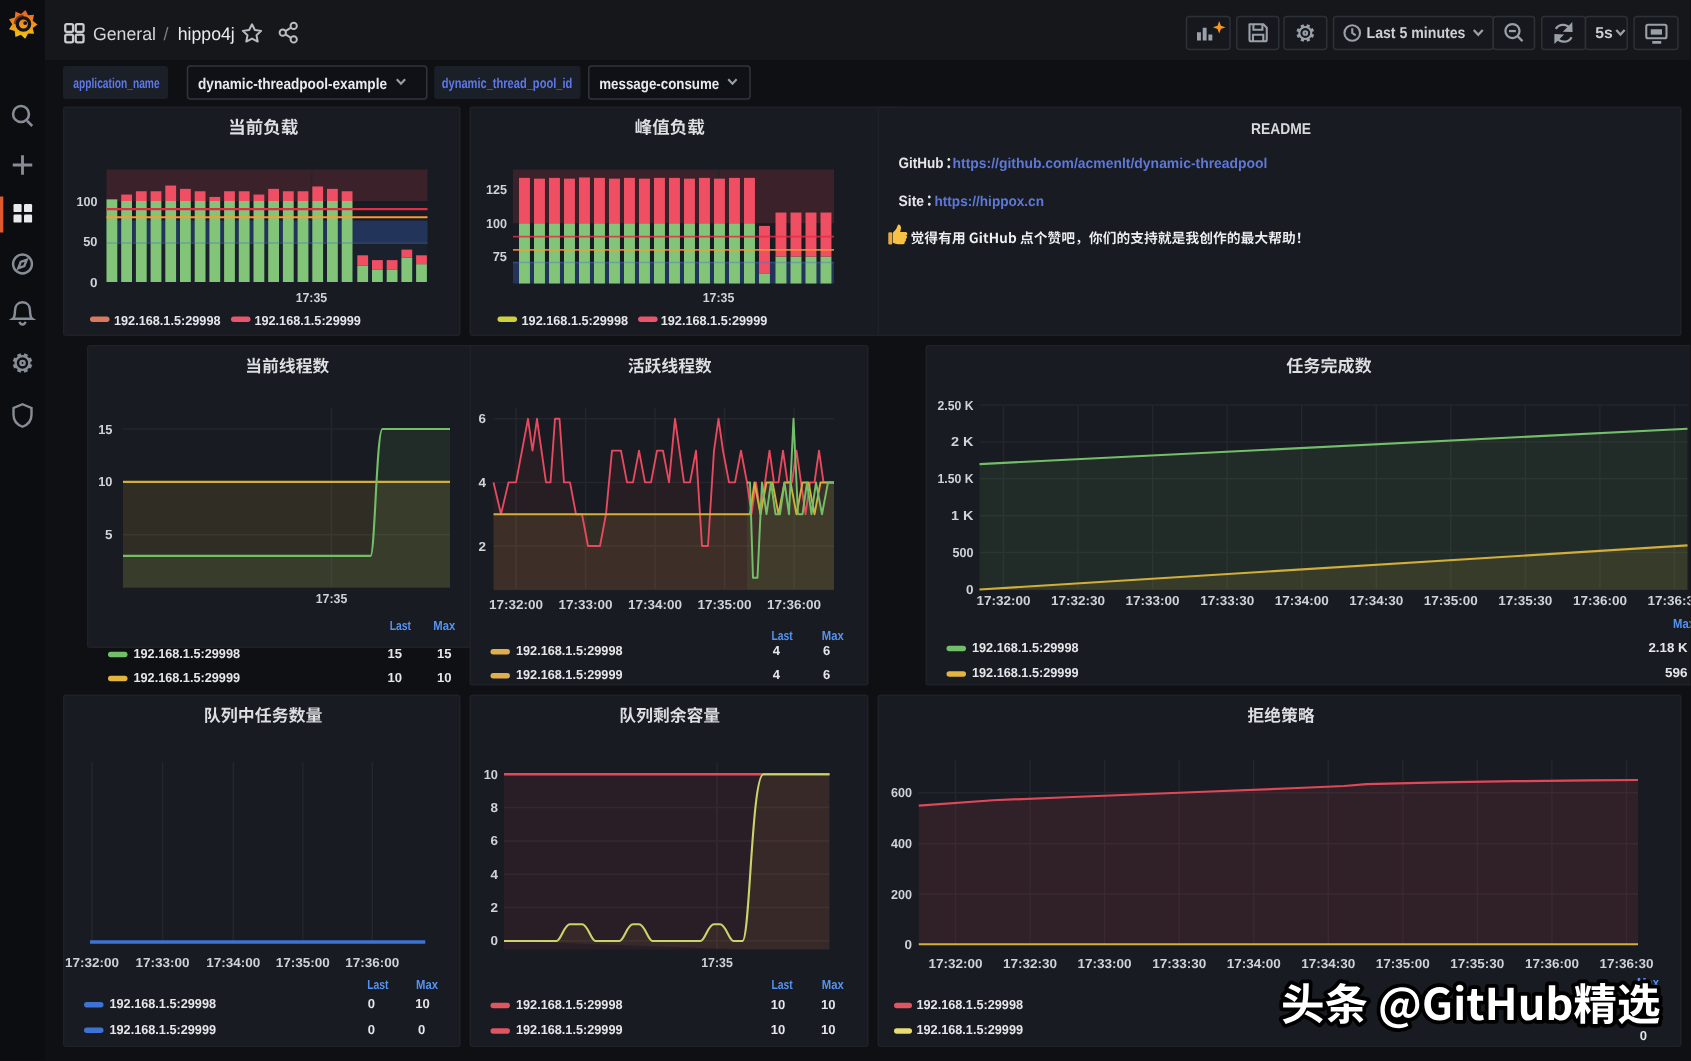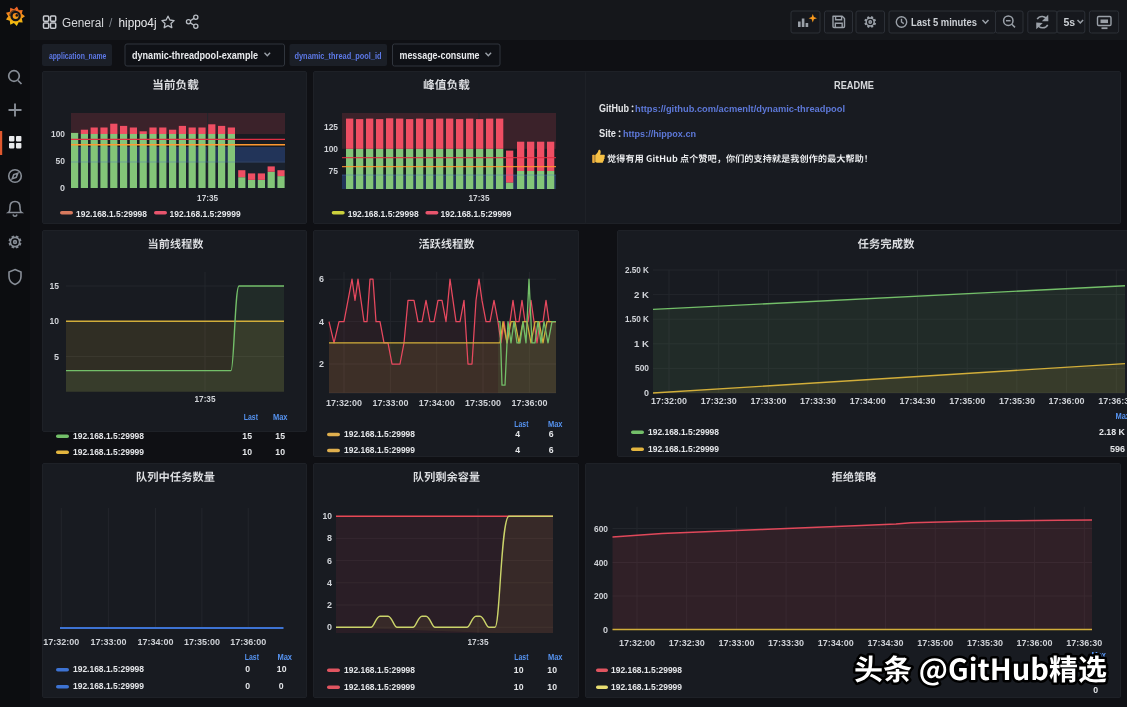--- a/index.html
+++ b/index.html
@@ -276,21 +276,21 @@
         <text x="37" y="65" font-size="9.5" font-family="Liberation Sans,sans-serif" font-weight="bold" fill="#5d78d8" textLength="73" lengthAdjust="spacingAndGlyphs">https://hippox.cn</text>
         <g transform="translate(6,77.5)">
           <path d="M3.2 5.6 C4.8 4.2 5.9 2.9 6.3 1.2 C6.45 0.45 7 0 7.6 0.3 C8.3 0.64 8.7 1.5 8.7 2.4 C8.7 3.3 8.4 4.3 8.1 5.2 L11.8 5.2 C12.4 5.2 12.9 5.8 12.9 6.4 C12.9 6.9 12.6 7.3 12.2 7.5 C12.5 7.75 12.7 8.1 12.7 8.5 C12.7 9.1 12.3 9.55 11.8 9.75 C11.9 9.95 12 10.2 12 10.45 C12 11 11.6 11.5 11.1 11.65 C11.15 11.8 11.2 12 11.2 12.2 C11.2 12.8 10.7 13.3 10.1 13.3 L6.6 13.3 C5.6 13.3 4.4 12.9 3.2 12.4 Z" fill="#f6c145"></path>
           <rect x="0.2" y="5.3" width="2.6" height="8.2" rx="0.8" fill="#e9a93c"></rect>
         </g>
         <g transform="translate(21,90) scale(0.8926)">
           <path transform="translate(0.0,0.0)" d="M4.1 -8.4C4.3 -7.9 4.6 -7.4 4.8 -7H3L3.5 -7.2C3.3 -7.6 2.9 -8.2 2.5 -8.6L1.4 -8.1C1.7 -7.8 2 -7.3 2.2 -7H0.7V-4.7H1.9V-1.5H3.2V-4.2H7V-1.4H8.3V-4.7H9.6V-7H8C8.3 -7.4 8.6 -7.8 8.9 -8.3L7.6 -8.7C7.4 -8.2 7 -7.5 6.7 -7H5.2L6 -7.3C5.8 -7.7 5.5 -8.3 5.2 -8.7ZM2 -5.2V-5.9H8.3V-5.2ZM4.5 -3.7V-2.7C4.5 -1.9 4.2 -0.8 0.6 -0C0.9 0.2 1.2 0.7 1.4 0.9C4.1 0.3 5.1 -0.7 5.5 -1.6V-0.6C5.5 0.4 5.8 0.8 7.1 0.8C7.3 0.8 8.2 0.8 8.5 0.8C9.4 0.8 9.8 0.5 9.9 -0.8C9.6 -0.8 9.1 -1 8.8 -1.2C8.8 -0.4 8.7 -0.3 8.4 -0.3C8.1 -0.3 7.4 -0.3 7.2 -0.3C6.8 -0.3 6.8 -0.3 6.8 -0.6V-1.9H5.6C5.7 -2.2 5.7 -2.4 5.7 -2.7V-3.7Z M15.7 -6.3H18.4V-5.7H15.7ZM15.7 -7.6H18.4V-7.1H15.7ZM14.5 -8.5V-4.9H19.6V-8.5ZM12.7 -8.7C12.2 -8.1 11.3 -7.2 10.5 -6.7C10.7 -6.4 11 -6 11.1 -5.7C12.1 -6.3 13.2 -7.3 13.9 -8.3ZM14.4 -1.3C14.8 -0.8 15.3 -0.2 15.6 0.2L16.5 -0.5C16.2 -0.8 15.7 -1.4 15.3 -1.8H17.5V-0.3C17.5 -0.2 17.4 -0.2 17.3 -0.2C17.2 -0.2 16.7 -0.2 16.2 -0.2C16.4 0.1 16.6 0.6 16.6 0.9C17.3 0.9 17.8 0.9 18.2 0.7C18.6 0.6 18.7 0.3 18.7 -0.3V-1.8H20.1V-2.8H18.7V-3.4H19.9V-4.4H13.9V-3.4H17.5V-2.8H13.7V-1.8H15.1ZM13 -6.5C12.3 -5.5 11.3 -4.5 10.4 -3.8C10.6 -3.5 10.9 -2.8 11 -2.5C11.3 -2.8 11.6 -3.1 11.9 -3.4V0.9H13.1V-4.7C13.5 -5.2 13.8 -5.6 14 -6Z M24.4 -8.8C24.3 -8.3 24.1 -7.9 24 -7.5H21.2V-6.3H23.4C22.8 -5.2 22 -4.1 20.9 -3.3C21.1 -3.1 21.5 -2.6 21.7 -2.4C22.2 -2.7 22.6 -3.1 23 -3.6V0.9H24.2V-1.1H28V-0.4C28 -0.3 27.9 -0.2 27.8 -0.2C27.6 -0.2 27 -0.2 26.5 -0.3C26.6 0.1 26.8 0.6 26.8 0.9C27.7 0.9 28.3 0.9 28.7 0.7C29.1 0.5 29.2 0.2 29.2 -0.4V-5.5H24.4C24.6 -5.8 24.7 -6.1 24.8 -6.3H30.4V-7.5H25.3C25.4 -7.8 25.5 -8.1 25.6 -8.5ZM24.2 -2.8H28V-2.1H24.2ZM24.2 -3.8V-4.4H28V-3.8Z M32.4 -8.1V-4.4C32.4 -2.9 32.3 -1.1 31.1 0.2C31.4 0.3 31.9 0.8 32.1 1C32.9 0.2 33.2 -1 33.4 -2.1H35.5V0.8H36.8V-2.1H39V-0.5C39 -0.4 38.9 -0.3 38.7 -0.3C38.5 -0.3 37.8 -0.3 37.2 -0.3C37.4 0 37.6 0.5 37.6 0.9C38.6 0.9 39.2 0.8 39.6 0.6C40 0.5 40.2 0.1 40.2 -0.5V-8.1ZM33.6 -6.9H35.5V-5.7H33.6ZM39 -6.9V-5.7H36.8V-6.9ZM33.6 -4.5H35.5V-3.3H33.5C33.6 -3.6 33.6 -4 33.6 -4.4ZM39 -4.5V-3.3H36.8V-4.5Z M47.8 0.1C48.8 0.1 49.7 -0.3 50.2 -0.8V-4.2H47.5V-3H48.9V-1.5C48.7 -1.3 48.3 -1.2 47.9 -1.2C46.4 -1.2 45.7 -2.2 45.7 -3.8C45.7 -5.5 46.5 -6.5 47.8 -6.5C48.5 -6.5 48.9 -6.2 49.3 -5.8L50.1 -6.8C49.6 -7.3 48.9 -7.8 47.8 -7.8C45.7 -7.8 44.1 -6.3 44.1 -3.8C44.1 -1.2 45.7 0.1 47.8 0.1Z M51.7 0H53.3V-5.8H51.7ZM52.5 -6.7C53 -6.7 53.4 -7 53.4 -7.5C53.4 -8 53 -8.4 52.5 -8.4C52 -8.4 51.6 -8 51.6 -7.5C51.6 -7 52 -6.7 52.5 -6.7Z M57 0.1C57.5 0.1 57.9 0 58.2 -0.1L57.9 -1.2C57.8 -1.1 57.6 -1.1 57.4 -1.1C56.9 -1.1 56.6 -1.4 56.6 -2V-4.6H58V-5.8H56.6V-7.3H55.3L55.2 -5.8L54.3 -5.7V-4.6H55.1V-2C55.1 -0.7 55.6 0.1 57 0.1Z M59.3 0H60.9V-3.3H63.7V0H65.3V-7.6H63.7V-4.6H60.9V-7.6H59.3Z M68.7 0.1C69.5 0.1 70.1 -0.2 70.6 -0.8H70.6L70.7 0H71.9V-5.8H70.4V-1.9C70 -1.4 69.7 -1.2 69.3 -1.2C68.7 -1.2 68.4 -1.5 68.4 -2.4V-5.8H66.9V-2.2C66.9 -0.7 67.5 0.1 68.7 0.1Z M76.5 0.1C77.7 0.1 78.9 -1 78.9 -3C78.9 -4.7 78.1 -5.9 76.6 -5.9C76.1 -5.9 75.5 -5.6 75 -5.2L75.1 -6.1V-8.2H73.6V0H74.7L74.9 -0.6H74.9C75.4 -0.1 75.9 0.1 76.5 0.1ZM76.1 -1.1C75.8 -1.1 75.4 -1.2 75.1 -1.5V-4.1C75.5 -4.5 75.8 -4.7 76.2 -4.7C77 -4.7 77.4 -4.1 77.4 -3C77.4 -1.7 76.8 -1.1 76.1 -1.1Z M84.5 -4.6H89.2V-3.2H84.5ZM85 -1.3C85.1 -0.6 85.2 0.3 85.2 0.9L86.5 0.7C86.5 0.2 86.3 -0.7 86.2 -1.4ZM87.1 -1.3C87.4 -0.6 87.7 0.3 87.8 0.8L89 0.5C88.9 -0.1 88.6 -0.9 88.3 -1.6ZM89.2 -1.4C89.7 -0.7 90.3 0.3 90.5 0.9L91.7 0.4C91.4 -0.2 90.8 -1.1 90.3 -1.8ZM83.3 -1.7C83 -0.9 82.5 -0.1 82 0.3L83.2 0.9C83.7 0.3 84.2 -0.6 84.5 -1.4ZM83.3 -5.7V-2.1H90.5V-5.7H87.4V-6.7H91.2V-7.8H87.4V-8.8H86.2V-5.7Z M96.5 -5.4V0.9H97.8V-5.4ZM97.1 -8.8C96.1 -7 94.2 -5.7 92.3 -5C92.6 -4.7 93 -4.2 93.2 -3.8C94.7 -4.5 96.1 -5.5 97.2 -6.8C98.8 -5.1 100.1 -4.3 101.2 -3.8C101.4 -4.2 101.8 -4.7 102.1 -5C101 -5.4 99.5 -6.2 98 -7.7L98.3 -8.2Z M107.7 -0.5C108.9 -0.1 110.5 0.5 111.3 1L111.9 -0.1C111.1 -0.5 109.4 -1.1 108.3 -1.4ZM104.1 -4.2V-0.9H105.3V-3.2H109.6V-1H110.9V-4.2ZM106.8 -2.8V-2.1C106.8 -1.3 106.3 -0.6 103.1 -0.1C103.4 0.1 103.8 0.6 103.9 0.9C107.2 0.4 108 -0.7 108 -2.1V-2.8ZM104.1 -7.4H104.8V-6.9H103.8C103.9 -7 104 -7.2 104.1 -7.4ZM105.4 -4.3C105.5 -4.4 105.8 -4.5 107.5 -4.9C107.5 -5.1 107.5 -5.4 107.6 -5.7L106.4 -5.4V-6.1H107.3V-6.9H105.9V-7.4H107.1V-8.1H105.9V-8.8H104.8V-8.1H104.4L104.6 -8.6L103.6 -8.7C103.5 -8.3 103.2 -7.7 102.9 -7.3C103.1 -7.2 103.4 -7 103.6 -6.9H102.8V-6.1H103.9C103.8 -5.5 103.5 -5.1 102.6 -4.9C102.8 -4.7 103.1 -4.4 103.2 -4.1C104.4 -4.6 104.8 -5.2 104.9 -6.1H105.4V-5.7C105.4 -5.3 105.2 -5.1 105 -5C105.1 -4.9 105.3 -4.5 105.4 -4.3ZM108.6 -7.4H109.3V-6.9H108.3C108.4 -7 108.5 -7.2 108.6 -7.4ZM107.6 -6.9V-6.1H108.6C108.5 -5.6 108.2 -5.2 107.5 -5C107.7 -4.8 108 -4.5 108.1 -4.3C109.1 -4.6 109.4 -5.2 109.5 -6.1H109.9V-5.5C109.9 -4.7 110.1 -4.5 110.9 -4.5C111 -4.5 111.3 -4.5 111.5 -4.5C112 -4.5 112.3 -4.7 112.4 -5.4C112.1 -5.5 111.7 -5.6 111.5 -5.8C111.5 -5.4 111.5 -5.3 111.3 -5.3C111.3 -5.3 111.1 -5.3 111 -5.3C110.9 -5.3 110.9 -5.3 110.9 -5.5V-6.1H112.1V-6.9H110.5V-7.4H111.8V-8.1H110.5V-8.8H109.3V-8.1H108.9L109.1 -8.6L108.1 -8.7C108 -8.3 107.8 -7.7 107.4 -7.3C107.6 -7.2 107.9 -7 108.1 -6.9Z M113.3 -7.9V-0.9H114.4V-1.8H116.4V-7.9ZM114.4 -6.7H115.2V-2.9H114.4ZM118.2 -7H119.1V-4.2H118.2ZM117 -8.1V-1.1C117 0.4 117.5 0.8 118.8 0.8C119.1 0.8 120.6 0.8 121 0.8C122.2 0.8 122.5 0.2 122.7 -1.2C122.4 -1.3 121.9 -1.5 121.6 -1.7C121.5 -0.6 121.4 -0.4 120.9 -0.4C120.5 -0.4 119.2 -0.4 118.9 -0.4C118.3 -0.4 118.2 -0.5 118.2 -1.1V-3H121.1V-2.4H122.3V-8.1ZM121.1 -4.2H120.2V-7H121.1Z M124.9 1.4C126.2 1 126.9 0.1 126.9 -1.1C126.9 -1.9 126.6 -2.5 125.8 -2.5C125.3 -2.5 124.8 -2.1 124.8 -1.6C124.8 -1 125.3 -0.6 125.8 -0.6L125.9 -0.6C125.9 -0.1 125.4 0.3 124.6 0.6Z M137.6 -4.1C137.3 -3 136.9 -1.8 136.3 -1.1C136.6 -0.9 137.1 -0.6 137.4 -0.4C138 -1.3 138.5 -2.6 138.8 -3.9ZM140.9 -3.9C141.4 -2.8 141.8 -1.4 141.9 -0.5L143.1 -0.9C143 -1.8 142.5 -3.2 142 -4.2ZM137.9 -8.7C137.5 -7.3 136.9 -5.9 136.1 -5C136.4 -4.8 136.9 -4.4 137.1 -4.2C137.5 -4.6 137.8 -5.2 138.1 -5.8H139.3V-0.5C139.3 -0.3 139.2 -0.3 139.1 -0.3C139 -0.3 138.5 -0.3 138.1 -0.3C138.3 0 138.5 0.6 138.5 0.9C139.2 0.9 139.7 0.9 140 0.7C140.4 0.5 140.5 0.1 140.5 -0.5V-5.8H141.9C141.8 -5.3 141.8 -4.9 141.7 -4.6L142.8 -4.4C142.9 -5 143.1 -5.9 143.2 -6.8L142.3 -6.9L142.2 -6.9H138.6C138.8 -7.4 138.9 -7.9 139.1 -8.4ZM135.7 -8.7C135.1 -7.2 134.3 -5.8 133.3 -4.8C133.5 -4.5 133.9 -3.9 134 -3.6C134.2 -3.8 134.4 -4.1 134.7 -4.4V0.9H135.8V-6.2C136.2 -6.9 136.6 -7.6 136.8 -8.3Z M147.2 -8.2C147.7 -7.6 148.2 -6.7 148.4 -6.2L149.4 -6.8C149.2 -7.3 148.6 -8.2 148.2 -8.8ZM146.8 -6.5V0.9H148V-6.5ZM149.4 -8.4V-7.3H151.9V-0.4C151.9 -0.3 151.9 -0.2 151.7 -0.2C151.5 -0.2 151 -0.2 150.5 -0.2C150.7 0.1 150.8 0.6 150.9 0.9C151.7 0.9 152.3 0.9 152.6 0.7C153 0.5 153.2 0.2 153.2 -0.4V-8.4ZM145.6 -8.7C145.2 -7.2 144.5 -5.7 143.8 -4.7C144 -4.4 144.3 -3.7 144.4 -3.4C144.5 -3.6 144.6 -3.7 144.8 -3.9V0.9H145.9V-6.1C146.2 -6.9 146.5 -7.6 146.7 -8.4Z M159.3 -4.2C159.8 -3.4 160.5 -2.4 160.8 -1.8L161.8 -2.4C161.5 -3 160.8 -4 160.3 -4.7ZM159.8 -8.7C159.5 -7.5 159.1 -6.3 158.5 -5.4V-7.1H156.9C157 -7.5 157.2 -8 157.4 -8.6L156 -8.8C156 -8.3 155.9 -7.6 155.7 -7.1H154.6V0.6H155.7V-0.1H158.5V-5C158.7 -4.8 159.1 -4.6 159.3 -4.4C159.6 -4.8 159.9 -5.4 160.2 -6H162.4C162.3 -2.4 162.1 -0.8 161.8 -0.5C161.7 -0.4 161.6 -0.3 161.4 -0.3C161.1 -0.3 160.5 -0.3 159.8 -0.4C160.1 -0 160.2 0.5 160.2 0.8C160.8 0.8 161.5 0.9 161.9 0.8C162.3 0.7 162.6 0.6 162.9 0.2C163.3 -0.3 163.4 -2 163.5 -6.6C163.5 -6.7 163.5 -7.2 163.5 -7.2H160.6C160.8 -7.6 160.9 -8 161 -8.5ZM155.7 -6H157.3V-4.3H155.7ZM155.7 -1.2V-3.3H157.3V-1.2Z M168.6 -8.8V-7.4H164.8V-6.2H168.6V-5H165.3V-3.8H166.7L166.1 -3.6C166.7 -2.6 167.3 -1.8 168.1 -1.2C167 -0.7 165.7 -0.4 164.3 -0.3C164.6 0 164.9 0.6 165 0.9C166.6 0.7 168 0.3 169.3 -0.4C170.4 0.2 171.7 0.6 173.3 0.8C173.5 0.5 173.8 -0.1 174.1 -0.4C172.7 -0.5 171.5 -0.8 170.5 -1.2C171.6 -2 172.5 -3.1 173 -4.5L172.1 -5L171.9 -5H169.9V-6.2H173.7V-7.4H169.9V-8.8ZM167.4 -3.8H171.2C170.7 -3 170.1 -2.3 169.3 -1.8C168.5 -2.3 167.9 -3 167.4 -3.8Z M178.8 -1.9C179.2 -1.3 179.7 -0.6 179.9 -0.1L180.9 -0.7C180.7 -1.2 180.2 -1.9 179.8 -2.5ZM180.7 -8.7V-7.6H178.6V-6.5H180.7V-5.6H178.1V-4.4H182V-3.6H178.2V-2.5H182V-0.4C182 -0.3 182 -0.2 181.8 -0.2C181.7 -0.2 181.1 -0.2 180.7 -0.2C180.8 0.1 181 0.6 181 0.9C181.8 0.9 182.3 0.9 182.7 0.7C183.1 0.5 183.2 0.2 183.2 -0.4V-2.5H184.3V-3.6H183.2V-4.4H184.4V-5.6H181.9V-6.5H184V-7.6H181.9V-8.7ZM176 -8.7V-6.8H174.8V-5.7H176V-3.8L174.6 -3.5L174.9 -2.3L176 -2.6V-0.5C176 -0.3 175.9 -0.3 175.8 -0.3C175.7 -0.3 175.3 -0.3 174.9 -0.3C175.1 0 175.2 0.6 175.3 0.9C175.9 0.9 176.4 0.8 176.7 0.6C177 0.4 177.1 0.1 177.1 -0.4V-3L178.1 -3.3L177.9 -4.4L177.1 -4.1V-5.7H178V-6.8H177.1V-8.7Z M186.7 -5H188.4V-4.1H186.7ZM185.9 -2.9C185.7 -2 185.4 -1.1 185 -0.5C185.2 -0.4 185.7 -0.1 185.9 0.1C186.3 -0.6 186.7 -1.7 186.9 -2.7ZM188.4 -2.6C188.7 -2.1 189 -1.3 189.1 -0.8L190 -1.2C189.9 -1.7 189.6 -2.5 189.2 -3ZM192.6 -7.9C193 -7.4 193.4 -6.7 193.6 -6.3L194.5 -6.8C194.3 -7.3 193.8 -7.9 193.4 -8.4ZM185.6 -6V-3.2H187.1V-0.3C187.1 -0.2 187.1 -0.2 187 -0.2C186.9 -0.2 186.5 -0.2 186.2 -0.2C186.3 0.1 186.5 0.6 186.6 0.9C187.1 0.9 187.5 0.8 187.8 0.7C188.1 0.5 188.2 0.2 188.2 -0.3V-3.2H189.6V-6ZM186.8 -8.5C186.9 -8.2 187 -7.9 187.1 -7.6H185.2V-6.5H189.9V-7.6H188.4C188.3 -7.9 188.1 -8.4 187.9 -8.8ZM191.4 -8.7C191.4 -7.9 191.4 -7 191.3 -6.1H190V-5H191.3C191.1 -3 190.6 -1.1 189.2 0.2C189.5 0.4 189.9 0.7 190 0.9C191.1 -0.1 191.7 -1.5 192.1 -3V-0.6C192.1 0.1 192.2 0.3 192.3 0.5C192.5 0.6 192.8 0.7 193.1 0.7C193.2 0.7 193.5 0.7 193.7 0.7C193.9 0.7 194.2 0.7 194.3 0.6C194.5 0.5 194.6 0.4 194.7 0.1C194.8 -0.1 194.8 -0.7 194.9 -1.2C194.5 -1.3 194.1 -1.5 193.9 -1.7C193.9 -1.1 193.9 -0.7 193.9 -0.5C193.8 -0.3 193.8 -0.3 193.8 -0.2C193.7 -0.2 193.7 -0.2 193.6 -0.2C193.5 -0.2 193.4 -0.2 193.3 -0.2C193.3 -0.2 193.2 -0.2 193.2 -0.2C193.1 -0.3 193.1 -0.4 193.1 -0.6V-4.5H192.3L192.4 -5H194.6V-6.1H192.5C192.5 -7 192.5 -7.9 192.5 -8.7Z M197.8 -6.2H202.5V-5.7H197.8ZM197.8 -7.5H202.5V-7H197.8ZM196.6 -8.4V-4.8H203.8V-8.4ZM197.2 -3C196.9 -1.7 196.3 -0.6 195.2 0.1C195.5 0.3 196 0.7 196.2 0.9C196.8 0.5 197.3 -0 197.6 -0.7C198.5 0.5 199.8 0.8 201.7 0.8H204.6C204.7 0.4 204.9 -0.1 205 -0.4C204.3 -0.4 202.3 -0.4 201.7 -0.4C201.4 -0.4 201.2 -0.4 200.9 -0.4V-1.4H204.1V-2.5H200.9V-3.3H204.7V-4.3H195.6V-3.3H199.7V-0.6C199 -0.8 198.5 -1.2 198.2 -1.9C198.3 -2.2 198.3 -2.5 198.4 -2.9Z M212.6 -7.8C213.1 -7.3 213.8 -6.6 214 -6.1L215 -6.8C214.7 -7.3 214.1 -8 213.5 -8.5ZM213.7 -4.3C213.4 -3.8 213.1 -3.3 212.7 -2.9C212.6 -3.4 212.5 -4 212.4 -4.7H215.1V-5.8H212.3C212.2 -6.7 212.2 -7.7 212.2 -8.7H210.9C210.9 -7.7 211 -6.8 211 -5.8H209V-7.2C209.6 -7.3 210.2 -7.5 210.7 -7.6L209.9 -8.7C208.8 -8.3 207.2 -8 205.8 -7.8C205.9 -7.5 206.1 -7.1 206.1 -6.8C206.7 -6.8 207.2 -6.9 207.8 -7V-5.8H205.8V-4.7H207.8V-3.3C207 -3.1 206.2 -3 205.6 -2.9L205.9 -1.7L207.8 -2V-0.5C207.8 -0.4 207.7 -0.3 207.5 -0.3C207.4 -0.3 206.8 -0.3 206.2 -0.3C206.4 0 206.6 0.6 206.6 0.9C207.5 0.9 208.1 0.9 208.5 0.7C208.9 0.5 209 0.1 209 -0.5V-2.3L210.7 -2.6L210.6 -3.8L209 -3.5V-4.7H211.2C211.3 -3.6 211.4 -2.7 211.7 -1.9C211 -1.3 210.2 -0.8 209.3 -0.4C209.7 -0.1 210 0.3 210.2 0.6C210.9 0.2 211.5 -0.2 212.1 -0.7C212.5 0.3 213.1 1 213.9 1C214.8 1 215.2 0.5 215.4 -1.3C215.1 -1.4 214.7 -1.7 214.4 -2C214.3 -0.8 214.2 -0.3 214 -0.3C213.7 -0.3 213.4 -0.8 213.1 -1.6C213.8 -2.2 214.3 -3 214.8 -3.8Z M224 -8.5V-0.5C224 -0.3 223.9 -0.3 223.7 -0.3C223.5 -0.3 222.8 -0.3 222.1 -0.3C222.3 0 222.5 0.6 222.5 0.9C223.5 0.9 224.2 0.9 224.6 0.7C225 0.5 225.2 0.2 225.2 -0.5V-8.5ZM222 -7.6V-1.7H223.2V-7.6ZM217.5 -5H217.5C218.1 -5.6 218.6 -6.2 219.1 -7C219.6 -6.3 220.2 -5.6 220.6 -5ZM218.7 -8.8C218.1 -7.5 217.1 -6.1 215.8 -5.2C216.1 -5 216.5 -4.6 216.7 -4.3L217 -4.6V-0.8C217 0.4 217.4 0.8 218.6 0.8C218.8 0.8 220 0.8 220.2 0.8C221.3 0.8 221.6 0.3 221.8 -1.1C221.4 -1.2 221 -1.4 220.7 -1.6C220.6 -0.5 220.6 -0.3 220.1 -0.3C219.9 -0.3 219 -0.3 218.7 -0.3C218.3 -0.3 218.2 -0.4 218.2 -0.8V-3.9H219.8C219.8 -3.1 219.7 -2.7 219.6 -2.6C219.5 -2.5 219.4 -2.5 219.3 -2.5C219.2 -2.5 218.9 -2.5 218.5 -2.5C218.7 -2.2 218.8 -1.8 218.8 -1.5C219.3 -1.4 219.7 -1.5 219.9 -1.5C220.2 -1.5 220.4 -1.6 220.6 -1.8C220.9 -2.1 221 -2.9 221 -4.6V-4.6L221.8 -5.4C221.4 -6.1 220.4 -7.1 219.6 -8L219.8 -8.4Z M231.2 -8.7C230.8 -7.2 229.9 -5.7 229 -4.7C229.3 -4.6 229.8 -4.1 230 -3.9C230.5 -4.4 230.9 -5.1 231.3 -5.9H231.7V0.9H233V-1.4H235.8V-2.5H233V-3.7H235.7V-4.8H233V-5.9H235.9V-7.1H231.9C232.1 -7.5 232.3 -7.9 232.4 -8.3ZM228.5 -8.7C228 -7.2 227.1 -5.8 226.1 -4.8C226.4 -4.5 226.7 -3.8 226.8 -3.5C227 -3.7 227.3 -4 227.5 -4.3V0.9H228.7V-6.2C229.1 -6.9 229.4 -7.6 229.7 -8.3Z M241.7 -4.2C242.2 -3.4 242.9 -2.4 243.2 -1.8L244.2 -2.4C243.9 -3 243.2 -4 242.7 -4.7ZM242.2 -8.7C241.9 -7.5 241.5 -6.3 240.9 -5.4V-7.1H239.3C239.4 -7.5 239.6 -8 239.8 -8.6L238.4 -8.8C238.4 -8.3 238.3 -7.6 238.1 -7.1H237V0.6H238.1V-0.1H240.9V-5C241.1 -4.8 241.5 -4.6 241.7 -4.4C242 -4.8 242.3 -5.4 242.6 -6H244.8C244.7 -2.4 244.5 -0.8 244.2 -0.5C244.1 -0.4 244 -0.3 243.8 -0.3C243.5 -0.3 242.9 -0.3 242.2 -0.4C242.5 -0 242.6 0.5 242.6 0.8C243.2 0.8 243.9 0.9 244.3 0.8C244.7 0.7 245 0.6 245.3 0.2C245.7 -0.3 245.8 -2 245.9 -6.6C245.9 -6.7 245.9 -7.2 245.9 -7.2H243C243.2 -7.6 243.3 -8 243.4 -8.5ZM238.1 -6H239.7V-4.3H238.1ZM238.1 -1.2V-3.3H239.7V-1.2Z M249.4 -6.5H253.9V-6H249.4ZM249.4 -7.6H253.9V-7.2H249.4ZM248.2 -8.4V-5.2H255.1V-8.4ZM250.4 -3.9V-3.5H249V-3.9ZM247 -0.6 247.1 0.4 250.4 0.1V0.9H251.5V-0.1L252 -0.1L252 -1.1L251.5 -1.1V-3.9H256.4V-4.9H247V-3.9H247.9V-0.7ZM251.9 -3.5V-2.5H252.6L252.1 -2.4C252.4 -1.8 252.8 -1.2 253.2 -0.7C252.8 -0.4 252.3 -0.2 251.7 0C252 0.2 252.2 0.6 252.4 0.9C253 0.7 253.5 0.4 254 -0C254.5 0.4 255.1 0.7 255.8 0.9C256 0.6 256.3 0.1 256.6 -0.1C255.9 -0.2 255.4 -0.5 254.9 -0.8C255.5 -1.4 255.9 -2.3 256.2 -3.3L255.5 -3.5L255.3 -3.5ZM253.2 -2.5H254.8C254.6 -2.1 254.3 -1.8 254 -1.4C253.7 -1.7 253.4 -2.1 253.2 -2.5ZM250.4 -2.6V-2.2H249V-2.6ZM250.4 -1.3V-0.9L249 -0.8V-1.3Z M261.3 -8.7C261.3 -7.9 261.3 -6.9 261.2 -6H257.4V-4.7H261C260.5 -2.9 259.6 -1.2 257.2 -0.2C257.6 0.1 257.9 0.6 258.1 0.9C260.3 -0.2 261.4 -1.8 262 -3.5C262.8 -1.5 264 0 265.9 0.9C266.1 0.5 266.5 -0 266.8 -0.3C264.9 -1.1 263.6 -2.7 262.9 -4.7H266.6V-6H262.5C262.6 -6.9 262.6 -7.9 262.6 -8.7Z M271.6 -3.6V-2.8H269.2C270 -3.2 270.5 -3.7 270.7 -4.3H272.6V-5.2H270.9V-5.7H272.3V-6.6H270.9V-7.1H272.6V-8H270.9V-8.8H269.6V-8H267.7V-7.1H269.6V-6.6H267.9V-5.7H269.6V-5.2H267.5V-4.3H269.3C269 -3.9 268.4 -3.5 267.6 -3.4C267.9 -3.2 268.3 -2.8 268.5 -2.5V0.4H269.7V-1.7H271.6V0.9H272.9V-1.7H274.9V-0.8C274.9 -0.7 274.9 -0.7 274.7 -0.7C274.6 -0.7 273.9 -0.7 273.4 -0.7C273.6 -0.4 273.8 0.1 273.9 0.4C274.6 0.4 275.2 0.4 275.6 0.2C276.1 0 276.2 -0.3 276.2 -0.8V-2.8H272.9V-3.6ZM273 -8.3V-3.2H274.2V-7.3H275.3C275.1 -6.9 274.8 -6.5 274.6 -6.1C275.4 -5.7 275.7 -5.3 275.7 -4.9C275.7 -4.8 275.6 -4.6 275.5 -4.6C275.4 -4.6 275.2 -4.5 275.1 -4.5C274.8 -4.5 274.6 -4.5 274.2 -4.6C274.4 -4.3 274.5 -3.8 274.6 -3.5C275 -3.5 275.4 -3.5 275.7 -3.5C275.9 -3.6 276.2 -3.6 276.4 -3.7C276.8 -4 276.9 -4.3 276.9 -4.8C276.9 -5.3 276.7 -5.8 275.9 -6.3C276.3 -6.8 276.7 -7.4 277 -7.9L276.1 -8.4L275.9 -8.3Z M277.7 -1.3 277.9 -0.1 282.4 -1.2C282.1 -0.7 281.7 -0.4 281.2 -0C281.5 0.2 281.9 0.6 282.1 0.9C284.1 -0.5 284.6 -2.6 284.8 -5.4H285.9C285.8 -2 285.7 -0.8 285.5 -0.5C285.4 -0.3 285.3 -0.3 285.1 -0.3C284.9 -0.3 284.4 -0.3 283.9 -0.3C284.1 -0 284.3 0.5 284.3 0.8C284.8 0.9 285.4 0.9 285.7 0.8C286.1 0.7 286.3 0.6 286.5 0.3C286.9 -0.2 287 -1.7 287.1 -6C287.1 -6.1 287.1 -6.5 287.1 -6.5H284.8C284.8 -7.2 284.8 -8 284.8 -8.7H283.6L283.6 -6.5H282.3V-5.4H283.6C283.5 -3.8 283.2 -2.4 282.5 -1.3L282.4 -2.3L282 -2.2V-8.3H278.4V-1.5ZM279.5 -1.7V-3H280.9V-2ZM279.5 -5.1H280.9V-4H279.5ZM279.5 -6.2V-7.2H280.9V-6.2Z M289.8 -2.6H290.8L291.1 -6.2L291.2 -7.7H289.4L289.5 -6.2ZM290.3 0.1C290.8 0.1 291.2 -0.3 291.2 -0.8C291.2 -1.4 290.8 -1.7 290.3 -1.7C289.8 -1.7 289.4 -1.4 289.4 -0.8C289.4 -0.3 289.8 0.1 290.3 0.1Z" fill="#eceef0"></path>
         </g>
       </svg>
     </div>
-    <div class="panel" style="left:42px;top:230px;width:265px;height:202px">
+    <div class="panel" style="left:58px;top:230px;width:265px;height:202px">
       <svg width="265" height="227">
         <path d="M23 55 H241" stroke="#23262c"></path>
         <path d="M23 90.25 H241" stroke="#23262c"></path>
         <path d="M23 125.5 H241" stroke="#23262c"></path>
         <path d="M162 41 V160.75" stroke="#23262c"></path>
         <rect x="23" y="90.25" width="218" height="70.5" fill="rgba(217,179,60,0.13)"></rect>
         <path d="M23 139.6 H188 C191 139.6 192 55 196 55 H241 V160.75 H23 Z" fill="rgba(115,191,105,0.10)"></path>
         <path d="M23 90.25 H241" stroke="#d2ae3a" stroke-width="1.4"></path>
         <path d="M23 139.6 H188 C191 139.6 192 55 196 55 H241" fill="none" stroke="#73bf69" stroke-width="1.4"></path>
         <text x="16" y="58" font-size="8.7" font-family="Liberation Sans,sans-serif" font-weight="bold" fill="#cfd2d7" text-anchor="end" textLength="9.5" lengthAdjust="spacingAndGlyphs">15</text>

